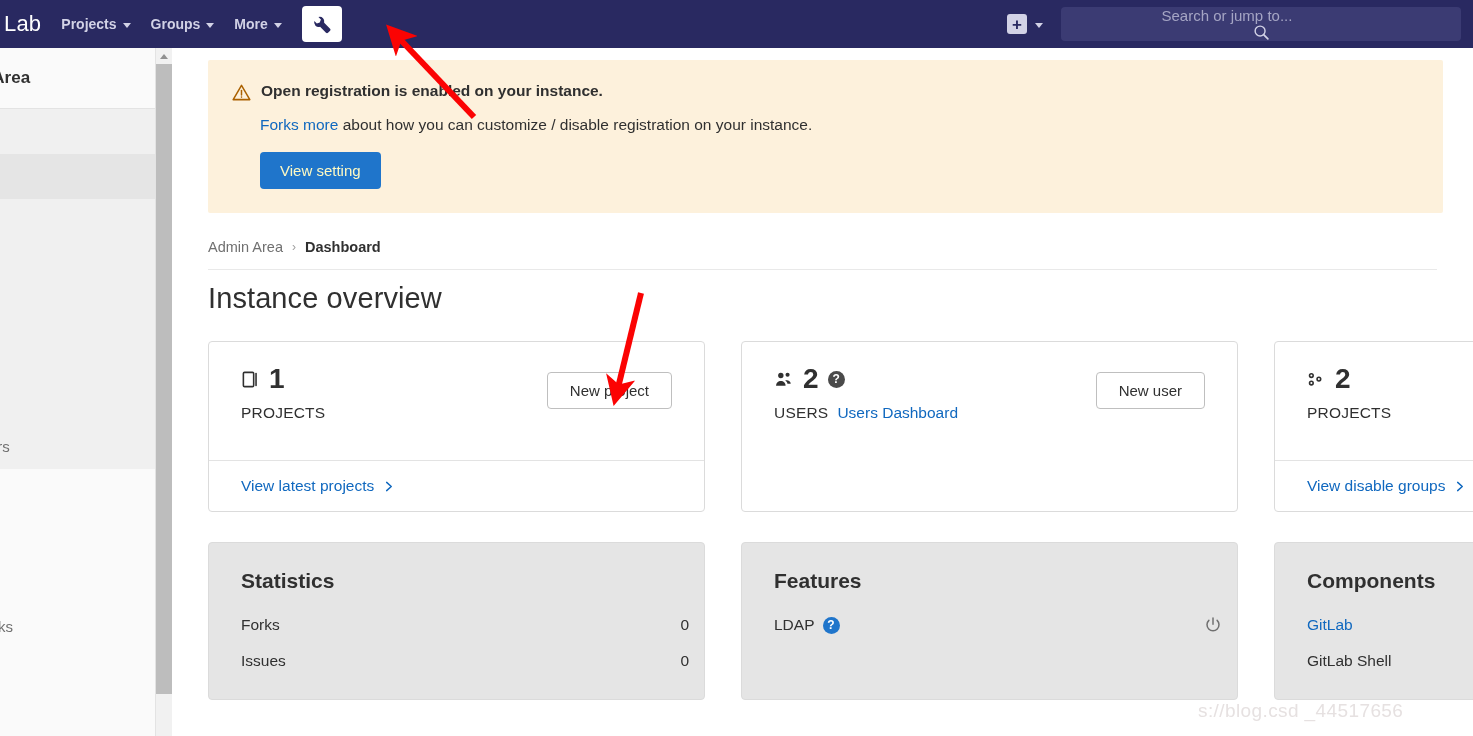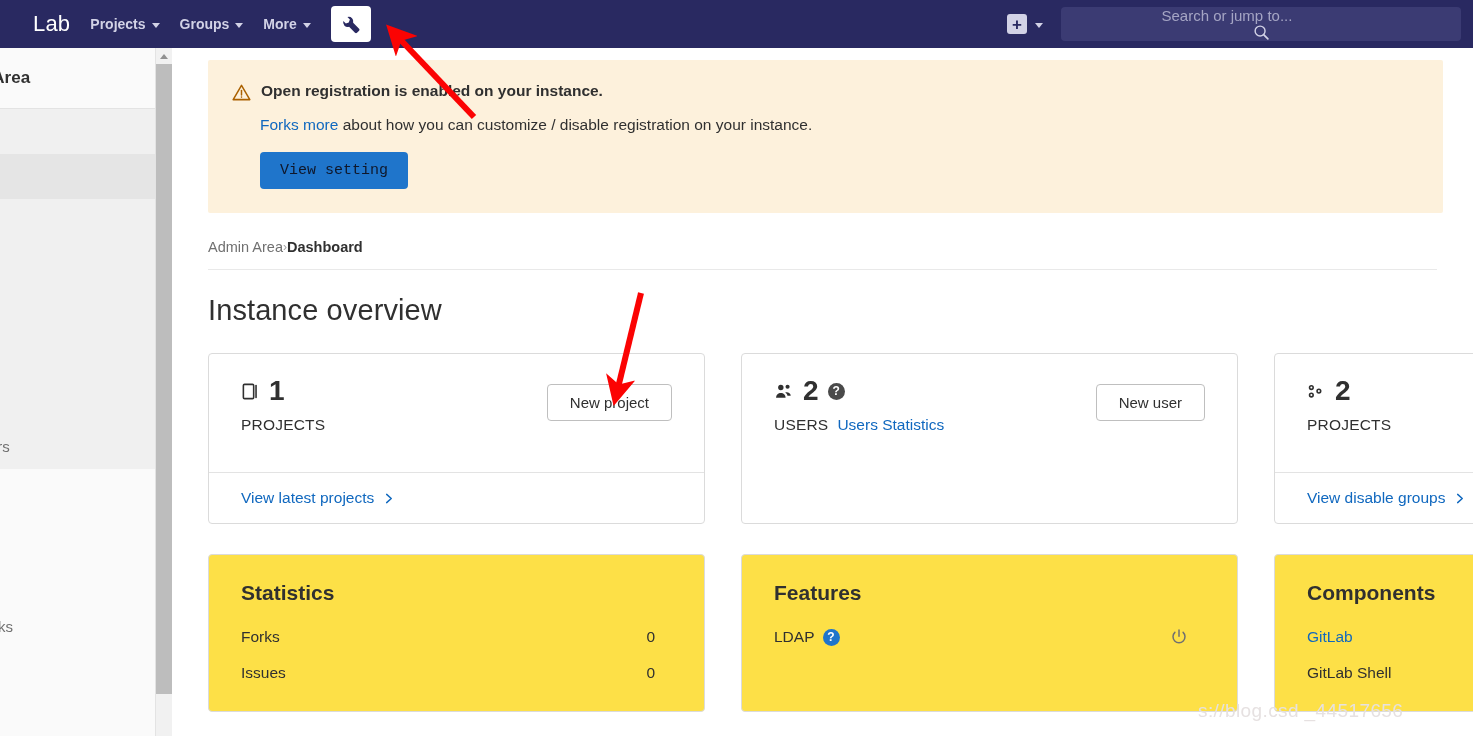--- a/index.html
+++ b/index.html
@@ -12,21 +12,20 @@
     -webkit-font-smoothing: antialiased;
   }
 
   
   .navbar {
     position: absolute; top: 0; left: 0;
     width: 1473px; height: 48px;
     background: #292961;
     display: flex; align-items: center;
     z-index: 40;
-    padding-left: 29px;
   }
   .brand {
     color: #fff; font-size: 22px; font-weight: 400;
     margin-left: -6px; letter-spacing: .2px;
     padding: 0 10px;
   }
   .nav-item {
     color: #d2d2e6; font-size: 14px; font-weight: 600;
     padding: 0 10px; height: 48px;
     display: flex; align-items: center; gap: 6px;
@@ -131,39 +130,39 @@
     background:#fdf1dc;
     padding: 22px 24px 24px 24px;
     border-radius: 2px;
   }
   .alert-row1{ display:flex; align-items:flex-start; gap:10px; }
   .alert-title{ font-size:15.5px;font-weight:700;color:#303030; }
   .alert-sub{ margin:14px 0 0 28px; font-size:15.5px;color:#303030; }
   .alert-link{ color:#1068bf; text-decoration:none; cursor:pointer; }
   .btn-primary{
     margin: 18px 0 0 28px;
-    background:#1f75cb; color:#0f172a;
+    background:#1f75cb; color:#fef9c3;
     border:none;border-radius:4px;
-    font-size:15px;font-family:Liberation Mono, monospace;
+    font-size:15px;font-family:Liberation Sans, sans-serif;
     padding: 10px 20px; cursor:pointer;text-align:center;
   }
 
   
   .crumbs{
     margin: 26px 36px 0 36px;
-    font-size:14.5px; display:flex;align-items:center;
+    font-size:14.5px; display:flex;align-items:center;gap:9px;
     padding-bottom: 14px;
     border-bottom:1px solid #e9e9e9;
   }
   .crumb-link{ color:#707070; text-decoration:none;cursor:pointer; }
   .crumb-sep{ color:#a0a0a0; font-size:12px; }
   .crumb-cur{ color:#303030; font-weight:600; }
 
   h1.page-title{
-    margin: 24px 36px 0 36px;
+    margin: 12px 36px 0 36px;
     font-size:29px;font-weight:400;color:#303030;
     letter-spacing:.1px;
   }
 
   
   .cards{
     display:flex; gap: 36px;
     margin: 26px 0 0 36px;
   }
   .card{
@@ -191,22 +190,22 @@
   }
   .footer-link{
     font-size:15.5px;color:#1068bf;text-decoration:none;cursor:pointer;
     display:inline-flex;align-items:center;gap:9px;
   }
 
   
   .cards2{ display:flex; gap:36px; margin: 30px 0 0 36px; }
   .card2{
     width:497px; flex:0 0 497px;
-    border:1px solid #dbdbdb;border-radius:4px;background:#fde047;
-    padding: 26px 49px 20px 32px;
+    border:1px solid #dbdbdb;border-radius:4px;background:#e5e5e5;
+    padding: 26px 15px 20px 32px;
   }
   .card2 h2{ font-size:21px;font-weight:600;color:#303030;margin-bottom:14px; }
   .kv{ display:flex;align-items:center;justify-content:space-between;
        padding: 9px 0; font-size:15.5px; color:#303030; }
   .kv .k{ display:flex;align-items:center;gap:8px; }
   .kv a.k-link{ color:#1068bf;text-decoration:none;cursor:pointer; }
   .help-badge{
     width:17px;height:17px;border-radius:50%;
     background:#1f75cb;color:#fff;font-size:12px;font-weight:700;
     display:inline-flex;align-items:center;justify-content:center;
@@ -353,21 +352,21 @@
               <circle cx="8" cy="7" r="3.4" fill="#303030"></circle>
               <path d="M2 20c0-3.6 2.7-6 6-6s6 2.4 6 6z" fill="#303030"></path>
               <circle cx="16.5" cy="6" r="2.6" fill="#303030"></circle>
               <path d="M13.5 13.2c3.2-1 7 .8 7 4.3h-4.2c0-1.8-1.1-3.4-2.8-4.3z" fill="#303030"></path>
             </svg>
             <span class="stat-num">2</span>
             <span class="help-badge dark">?</span>
           </div>
           <div class="stat-label-row">
             <span class="stat-label">USERS</span>
-            <a class="stat-sublink">Users Statistics</a>
+            <a class="stat-sublink">Users Dashboard</a>
           </div>
         </div>
         <button class="btn-default">New user</button>
       </div>
     </div>
 
     <div class="card">
       <div class="card-body">
         <div class="stat-left">
           <div class="stat-top">

